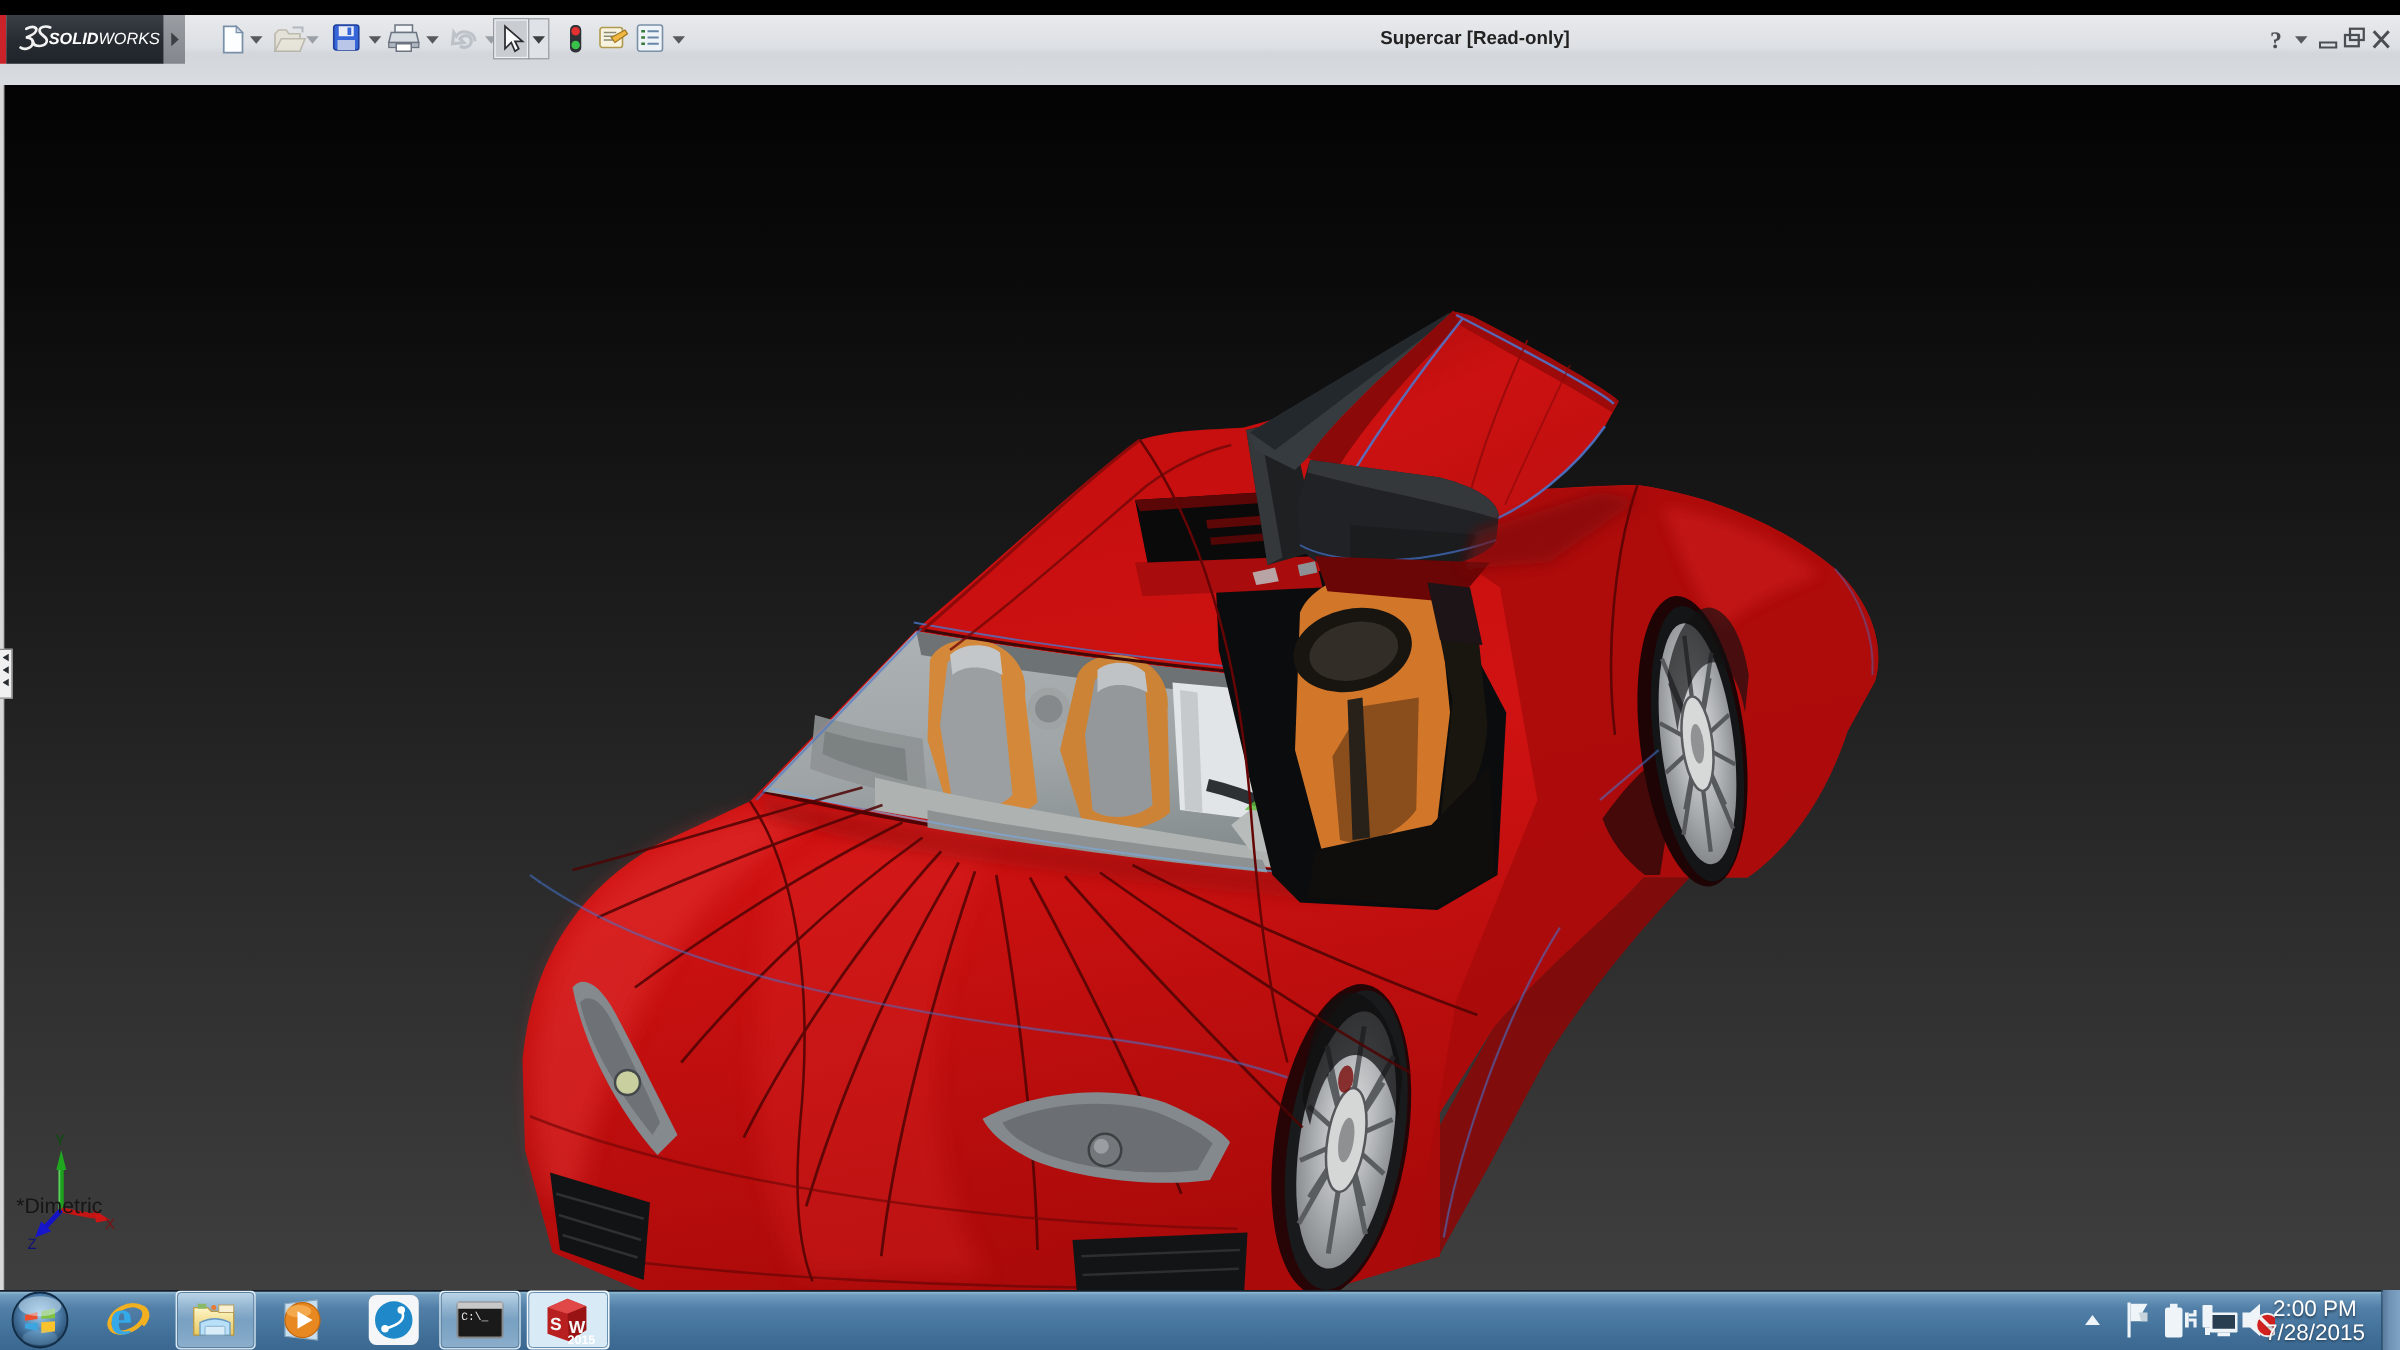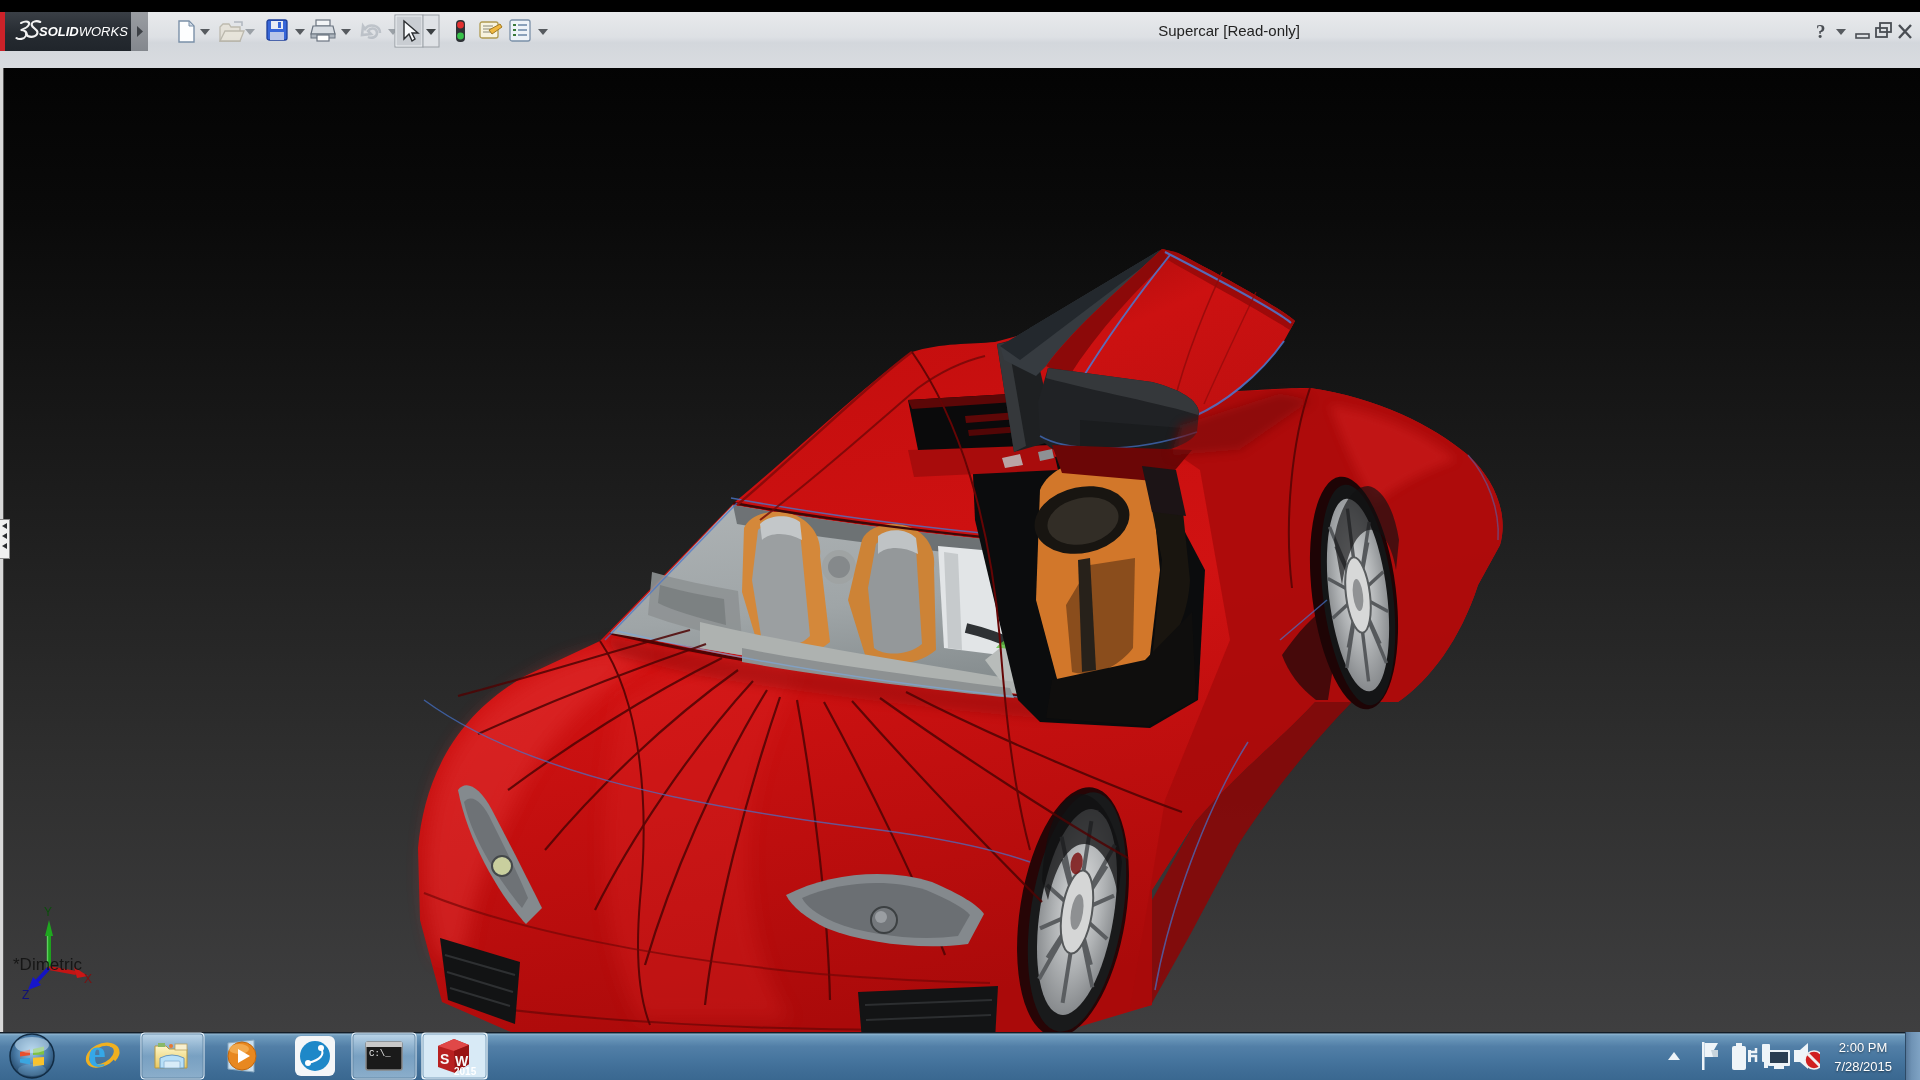--- a/index.html
+++ b/index.html
@@ -5,30 +5,30 @@
 html,body{margin:0;padding:0;width:1920px;height:1080px;overflow:hidden;background:#000;
 font-family:"Liberation Sans",sans-serif;}
 #titlebar{position:absolute;top:12px;left:0;width:1920px;height:56px;
 background:linear-gradient(180deg,#e8eaec 0%,#dde0e4 45%,#d3d7dc 55%,#d9dce0 100%);}
 #redsliver{position:absolute;top:0;left:0;width:5px;height:39px;background:#cc2229;}
 #swlogo{position:absolute;top:0;left:5px;width:126px;height:39px;
 background:linear-gradient(180deg,#3a3f46 0%,#262b31 55%,#20252b 100%);}
 #logoarrow{position:absolute;top:0;left:131px;width:17px;height:39px;
 background:linear-gradient(180deg,#9a9da2 0%,#83878d 100%);}
 #title{position:absolute;top:10px;left:1060px;width:240px;height:20px;color:#222;
-font-size:15px;text-align:right;}
+font-size:15px;text-align:center;font-weight:bold;}
 #viewport{position:absolute;top:39px;left:0;width:1920px;height:993px;overflow:hidden;
 background:linear-gradient(180deg,#020202 0%,#0a0a0a 18%,#1c1c1c 45%,#2e2e2e 72%,#3f3f40 100%);}
 #leftstrip{position:absolute;top:0;left:0;width:3px;height:993px;background:#d8d8d8;border-right:1px solid #555;}
 #lefttab{position:absolute;top:480px;left:0;width:9px;height:38px;background:#f0f0f0;border:1px solid #888;border-left:none;}
 #carsvg{position:absolute;top:-39px;left:0;width:1920px;height:1080px;}
 #dimetric{position:absolute;left:13px;top:916px;color:#161616;font-size:17px;}
 #taskbar{position:absolute;top:1032px;left:0;width:1920px;height:48px;
 background:linear-gradient(180deg,#141e28 0%,#141e28 2%,#8fb6d2 4%,#6f9cbe 8%,#527fa7 30%,#47769f 55%,#3f6d96 80%,#3a6890 100%);}
-#clock{position:absolute;right:28px;top:6px;color:#fff;font-size:13px;text-align:center;line-height:19px;
+#clock{position:absolute;right:28px;top:6px;color:#fff;font-size:18px;text-align:center;line-height:19px;
 text-shadow:0 1px 2px rgba(0,0,0,.5);}
 #showdesk{position:absolute;right:0;top:0;width:14px;height:48px;
 background:linear-gradient(90deg,#57789a 0%,#6f93b5 40%,#7fa3c4 100%);border-left:1px solid #2d4a66;}
 </style>
 </head>
 <body>
 <div id="viewport">
   <svg id="carsvg" viewBox="0 0 1920 1080">
   <defs>
     <filter id="soft" x="-30%" y="-30%" width="160%" height="160%">

